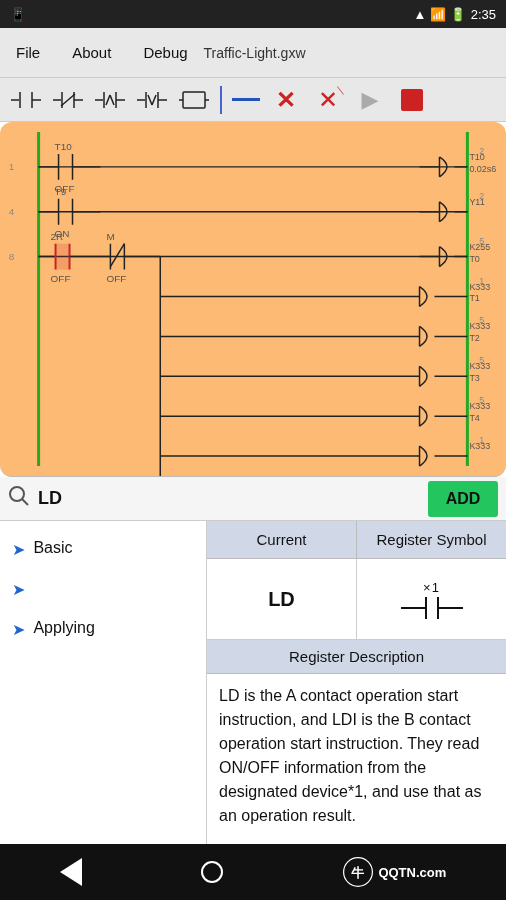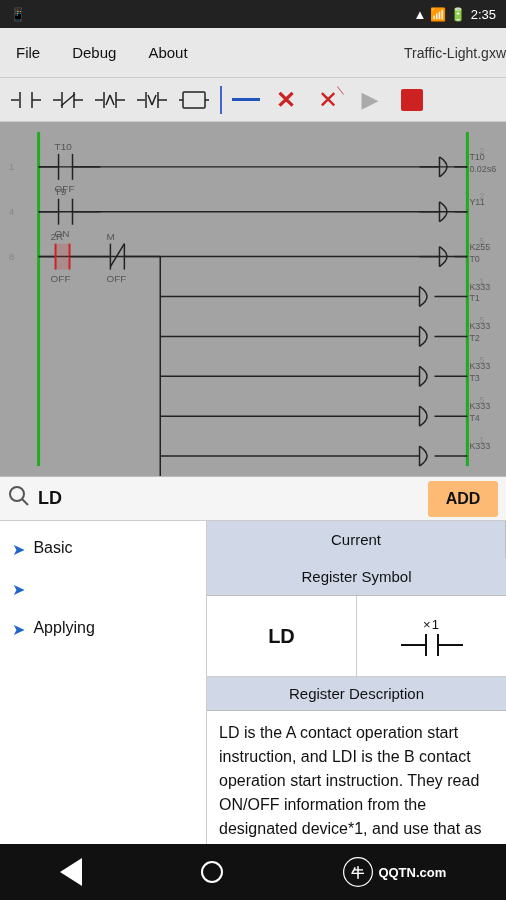--- a/index.html
+++ b/index.html
@@ -40,21 +40,21 @@
       padding: 0 16px;
       font-size: 15px;
       color: #111;
       cursor: pointer;
       height: 100%;
       display: flex;
       align-items: center;
     }
     #menu-bar .file-title {
       flex: 1;
-      text-align: right;
+      text-align: left;
       font-size: 14px;
       color: #333;
     }
 
     
     #toolbar {
       width: 100%;
       height: 44px;
       background: #e8e8e8;
       display: flex;
@@ -98,24 +98,25 @@
       width: 22px;
       height: 22px;
       background: #cc2222;
       border-radius: 2px;
     }
 
     
     #ladder-area {
       width: 100%;
       height: 355px;
-      background: #a3a3a3;
+      background: #fdba74;
       position: relative;
       overflow: hidden;
       border-bottom: 1px solid #bbb;
+      border-radius: 12px;
     }
     #ladder-canvas {
       width: 100%;
       height: 100%;
     }
 
     
     #search-bar {
       width: 100%;
       height: 44px;
@@ -135,21 +136,21 @@
       border: none;
       background: transparent;
       font-size: 18px;
       font-weight: bold;
       color: #111;
       outline: none;
     }
     #add-btn {
       width: 70px;
       height: 36px;
-      background: #fdba74;
+      background: #22c55e;
       border: none;
       border-radius: 3px;
       font-size: 16px;
       font-weight: bold;
       color: #111;
       cursor: pointer;
     }
 
     
     #bottom-panel {
@@ -186,21 +187,21 @@
 
     
     #right-detail {
       flex: 1;
       display: flex;
       flex-direction: column;
       background: #fff;
     }
     #detail-header {
       display: flex;
-      flex-direction: column;
+      flex-direction: row;
       background: #d0d8e8;
       border-bottom: 1px solid #bbb;
     }
     .detail-col {
       flex: 1;
       text-align: center;
       padding: 10px 4px;
       font-size: 15px;
       color: #111;
       border-right: 1px solid #bbb;
@@ -335,22 +336,22 @@
   <div class="right">
     <span>▲</span>
     <span>📶</span>
     <span>🔋</span>
     <span>2:35</span>
   </div>
 </div>
 
 <div id="menu-bar">
   <div class="menu-item">File</div>
+  <div class="menu-item">About</div>
   <div class="menu-item">Debug</div>
-  <div class="menu-item">About</div>
   <div class="file-title">Traffic-Light.gxw</div>
 </div>
 
 <div id="toolbar">
 
   <div class="toolbar-btn">
     <svg width="30" height="22" viewBox="0 0 30 22">
       <line x1="0" y1="11" x2="8" y2="11" class="wire"></line>
       <line x1="9" y1="3" x2="9" y2="19" class="contact-no"></line>
       <line x1="21" y1="3" x2="21" y2="19" class="contact-no"></line>

